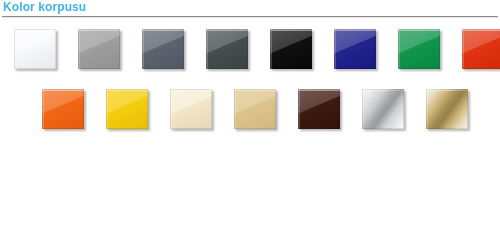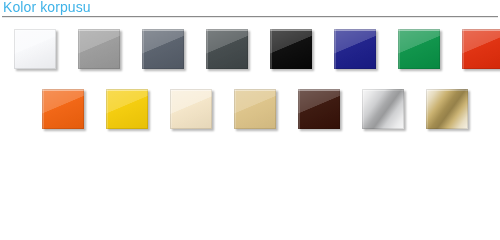--- a/index.html
+++ b/index.html
@@ -18,22 +18,22 @@
     position: absolute;
     left: 0; top: 0;
     width: 500px;
     height: 146px;
     background: #ffffff;
   }
   #section-title {
     position: absolute;
     left: 3px;
     top: 2px;
-    font-size: 14px;
-    font-weight: normal;
+    font-size: 12px;
+    font-weight: bold;
     letter-spacing: 0.1px;
     color: #3fb3e8;
     white-space: nowrap;
     line-height: 11px;
   }
   #title-rule {
     position: absolute;
     left: 2px;
     top: 16px;
     width: 496px;

